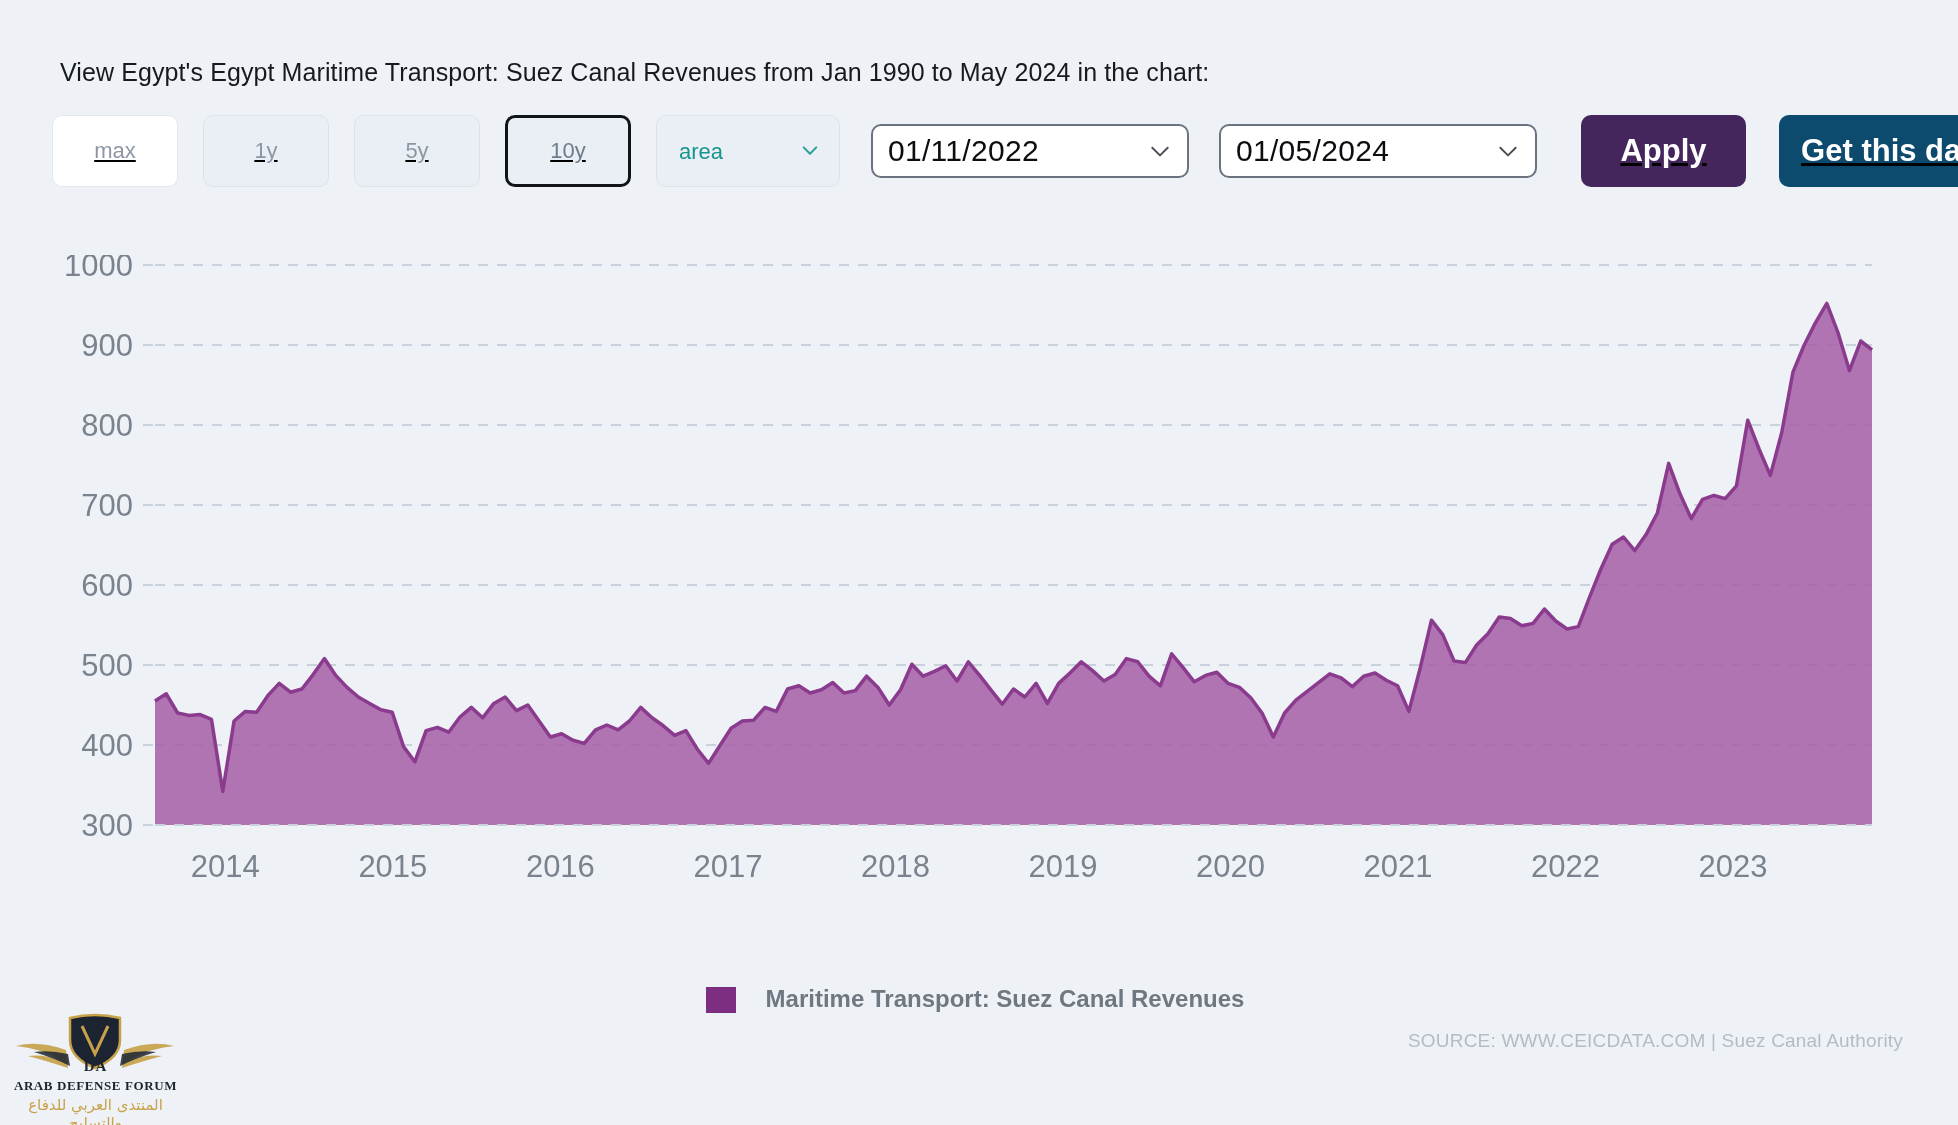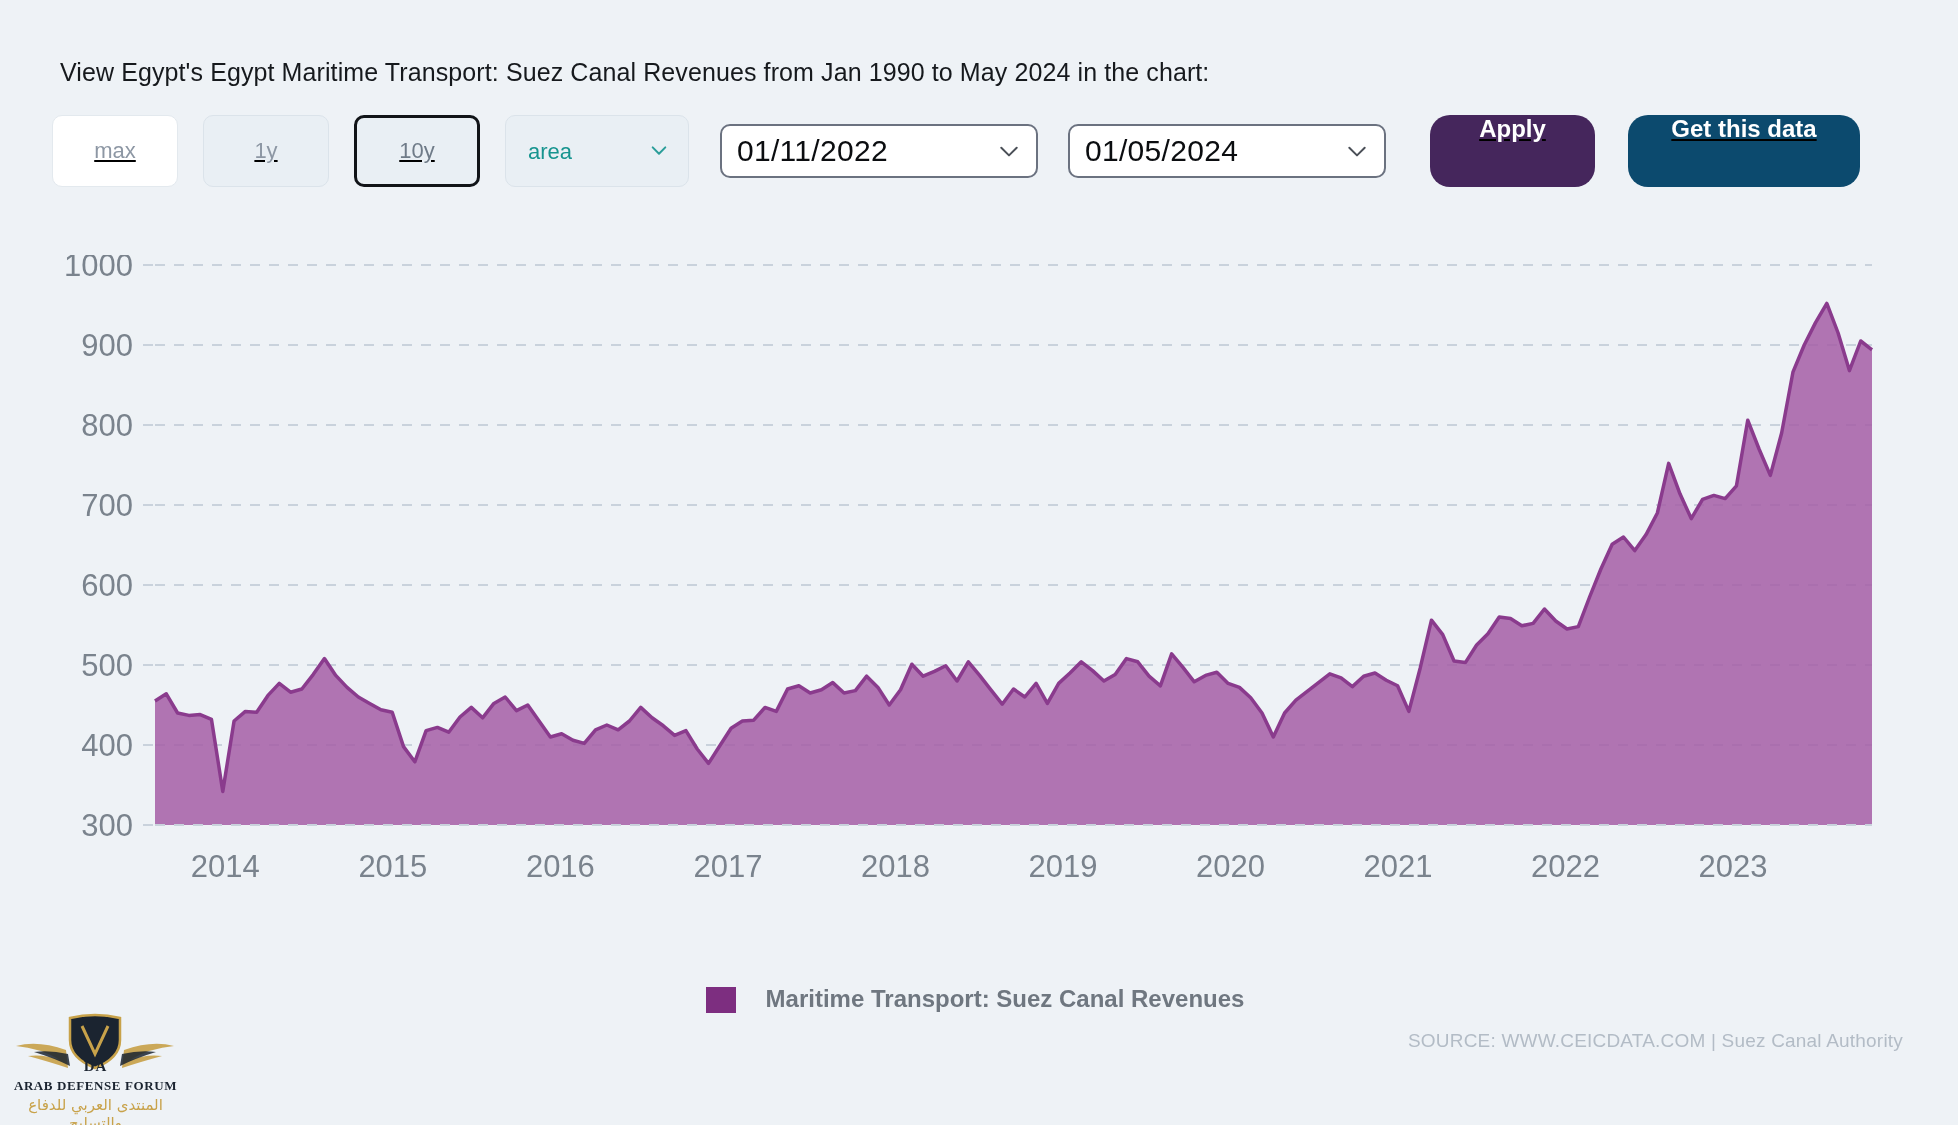--- a/index.html
+++ b/index.html
@@ -56,23 +56,23 @@
     box-sizing:border-box;cursor:pointer;
   }
   .datefield .dtext{
     position:absolute;left:15px;top:0;height:50px;display:flex;align-items:center;
     font-size:30px;color:#0b0d10;font-family:"Liberation Sans", sans-serif;
     letter-spacing:.3px;
   }
   .datefield .chev{right:16px;width:22px;height:22px;}
 
   .actbtn{
-    height:72px;border:none;border-radius:20px;
-    font-size:24px;font-weight:700;color:#ffffff;
-    display:flex;justify-content:center;
+    height:72px;border:none;border-radius:10px;
+    font-size:31px;font-weight:700;color:#ffffff;
+    display:flex;align-items:center;justify-content:center;
     cursor:pointer;box-sizing:border-box;
   }
   .apply{width:165px;background:#45265c;margin-left:14px;margin-right:20px;}
   .getdata{width:232px;background:#0c4a6e;}
 
   
   .chart{
     position:absolute;left:60px;top:255px;
     width:1830px;height:670px;
   }
@@ -119,20 +119,23 @@
 
   <div class="title">View Egypt's Egypt Maritime Transport: Suez Canal Revenues from Jan 1990 to May 2024 in the chart:</div>
 
   <div class="controls">
 
     <div class="rngbtn first">
       <span>max</span>
     </div>
     <div class="rngbtn">
       <span>1y</span>
+    </div>
+    <div class="rngbtn">
+      <span>5y</span>
     </div>
     <div class="rngbtn active">
       <span>10y</span>
     </div>
 
     <div class="selwrap">
       <span class="seltext">area</span>
       <span class="chev">
         <svg width="18" height="18" viewBox="0 0 20 20">
             <path d="M3 6 L10 13 L17 6" fill="none" stroke="#2a9d99" stroke-width="2.2" stroke-linecap="round" stroke-linejoin="round"></path>

